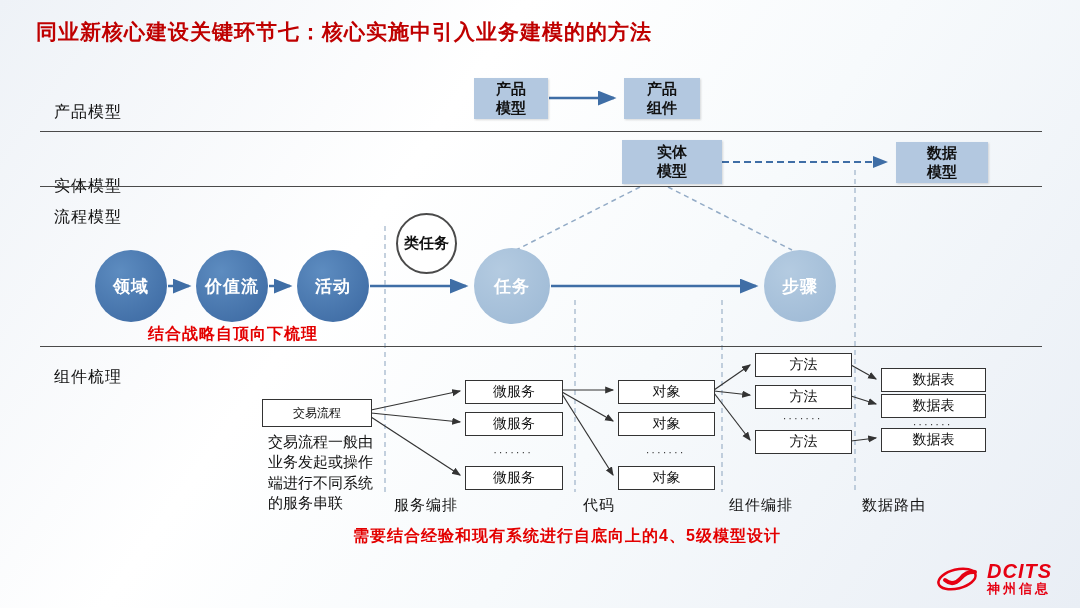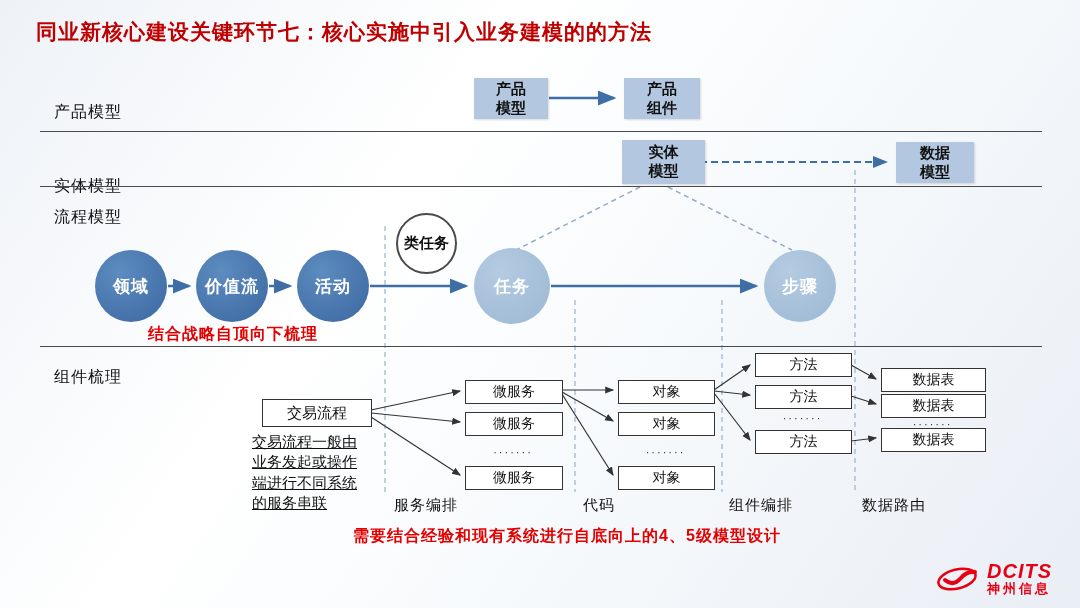--- a/index.html
+++ b/index.html
@@ -103,35 +103,35 @@
 
   <div class="abs hline" style="left:40px;top:131px;width:1002px;"></div>
   <div class="abs hline" style="left:40px;top:186px;width:1002px;"></div>
   <div class="abs hline" style="left:40px;top:346px;width:1002px;"></div>
 
   <div class="abs bluebox" style="left:474px;top:78px;width:74px;height:41px;">产品
 模型</div>
   <div class="abs bluebox" style="left:624px;top:78px;width:76px;height:41px;">产品
 组件</div>
 
-  <div class="abs bluebox" style="left:622px;top:140px;width:83px;height:44px;">实体
+  <div class="abs bluebox" style="left:622px;top:140px;width:100px;height:44px;">实体
 模型</div>
-  <div class="abs bluebox" style="left:896px;top:142px;width:78px;height:41px;">数据
+  <div class="abs bluebox" style="left:896px;top:142px;width:92px;height:41px;">数据
 模型</div>
 
   <div class="abs circle dark" style="left:95px;top:250px;width:72px;height:72px;">领域</div>
   <div class="abs circle dark" style="left:196px;top:250px;width:72px;height:72px;">价值流</div>
   <div class="abs circle dark" style="left:297px;top:250px;width:72px;height:72px;">活动</div>
   <div class="abs outline-circle" style="left:396px;top:213px;width:57px;height:57px;text-align:right;">类任务</div>
   <div class="abs circle light" style="left:474px;top:248px;width:76px;height:76px;">任务</div>
   <div class="abs rednote" style="left:148px;top:324px;">结合战略自顶向下梳理</div>
   <div class="abs circle light" style="left:764px;top:250px;width:72px;height:72px;">步骤</div>
 
-  <div class="abs wbox" style="left:262px;top:399px;width:108px;height:26px;font-size:15px;">交易流程</div>
-  <div class="abs desc" style="left:252px;top:432px;width:112px;text-decoration:underline;">交易流程一般由业务发起或操作端进行不同系统的服务串联</div>
+  <div class="abs wbox" style="left:262px;top:399px;width:108px;height:26px;font-size:12px;">交易流程</div>
+  <div class="abs desc" style="left:268px;top:432px;width:112px;">交易流程一般由业务发起或操作端进行不同系统的服务串联</div>
 
   <div class="abs wbox" style="left:465px;top:380px;width:96px;height:22px;">微服务</div>
   <div class="abs wbox" style="left:465px;top:412px;width:96px;height:22px;">微服务</div>
   <div class="abs dots" style="left:465px;top:447px;width:96px;">·······</div>
   <div class="abs wbox" style="left:465px;top:466px;width:96px;height:22px;">微服务</div>
 
   <div class="abs wbox" style="left:618px;top:380px;width:95px;height:22px;">对象</div>
   <div class="abs wbox" style="left:618px;top:412px;width:95px;height:22px;">对象</div>
   <div class="abs dots" style="left:618px;top:447px;width:95px;">·······</div>
   <div class="abs wbox" style="left:618px;top:466px;width:95px;height:22px;">对象</div>

